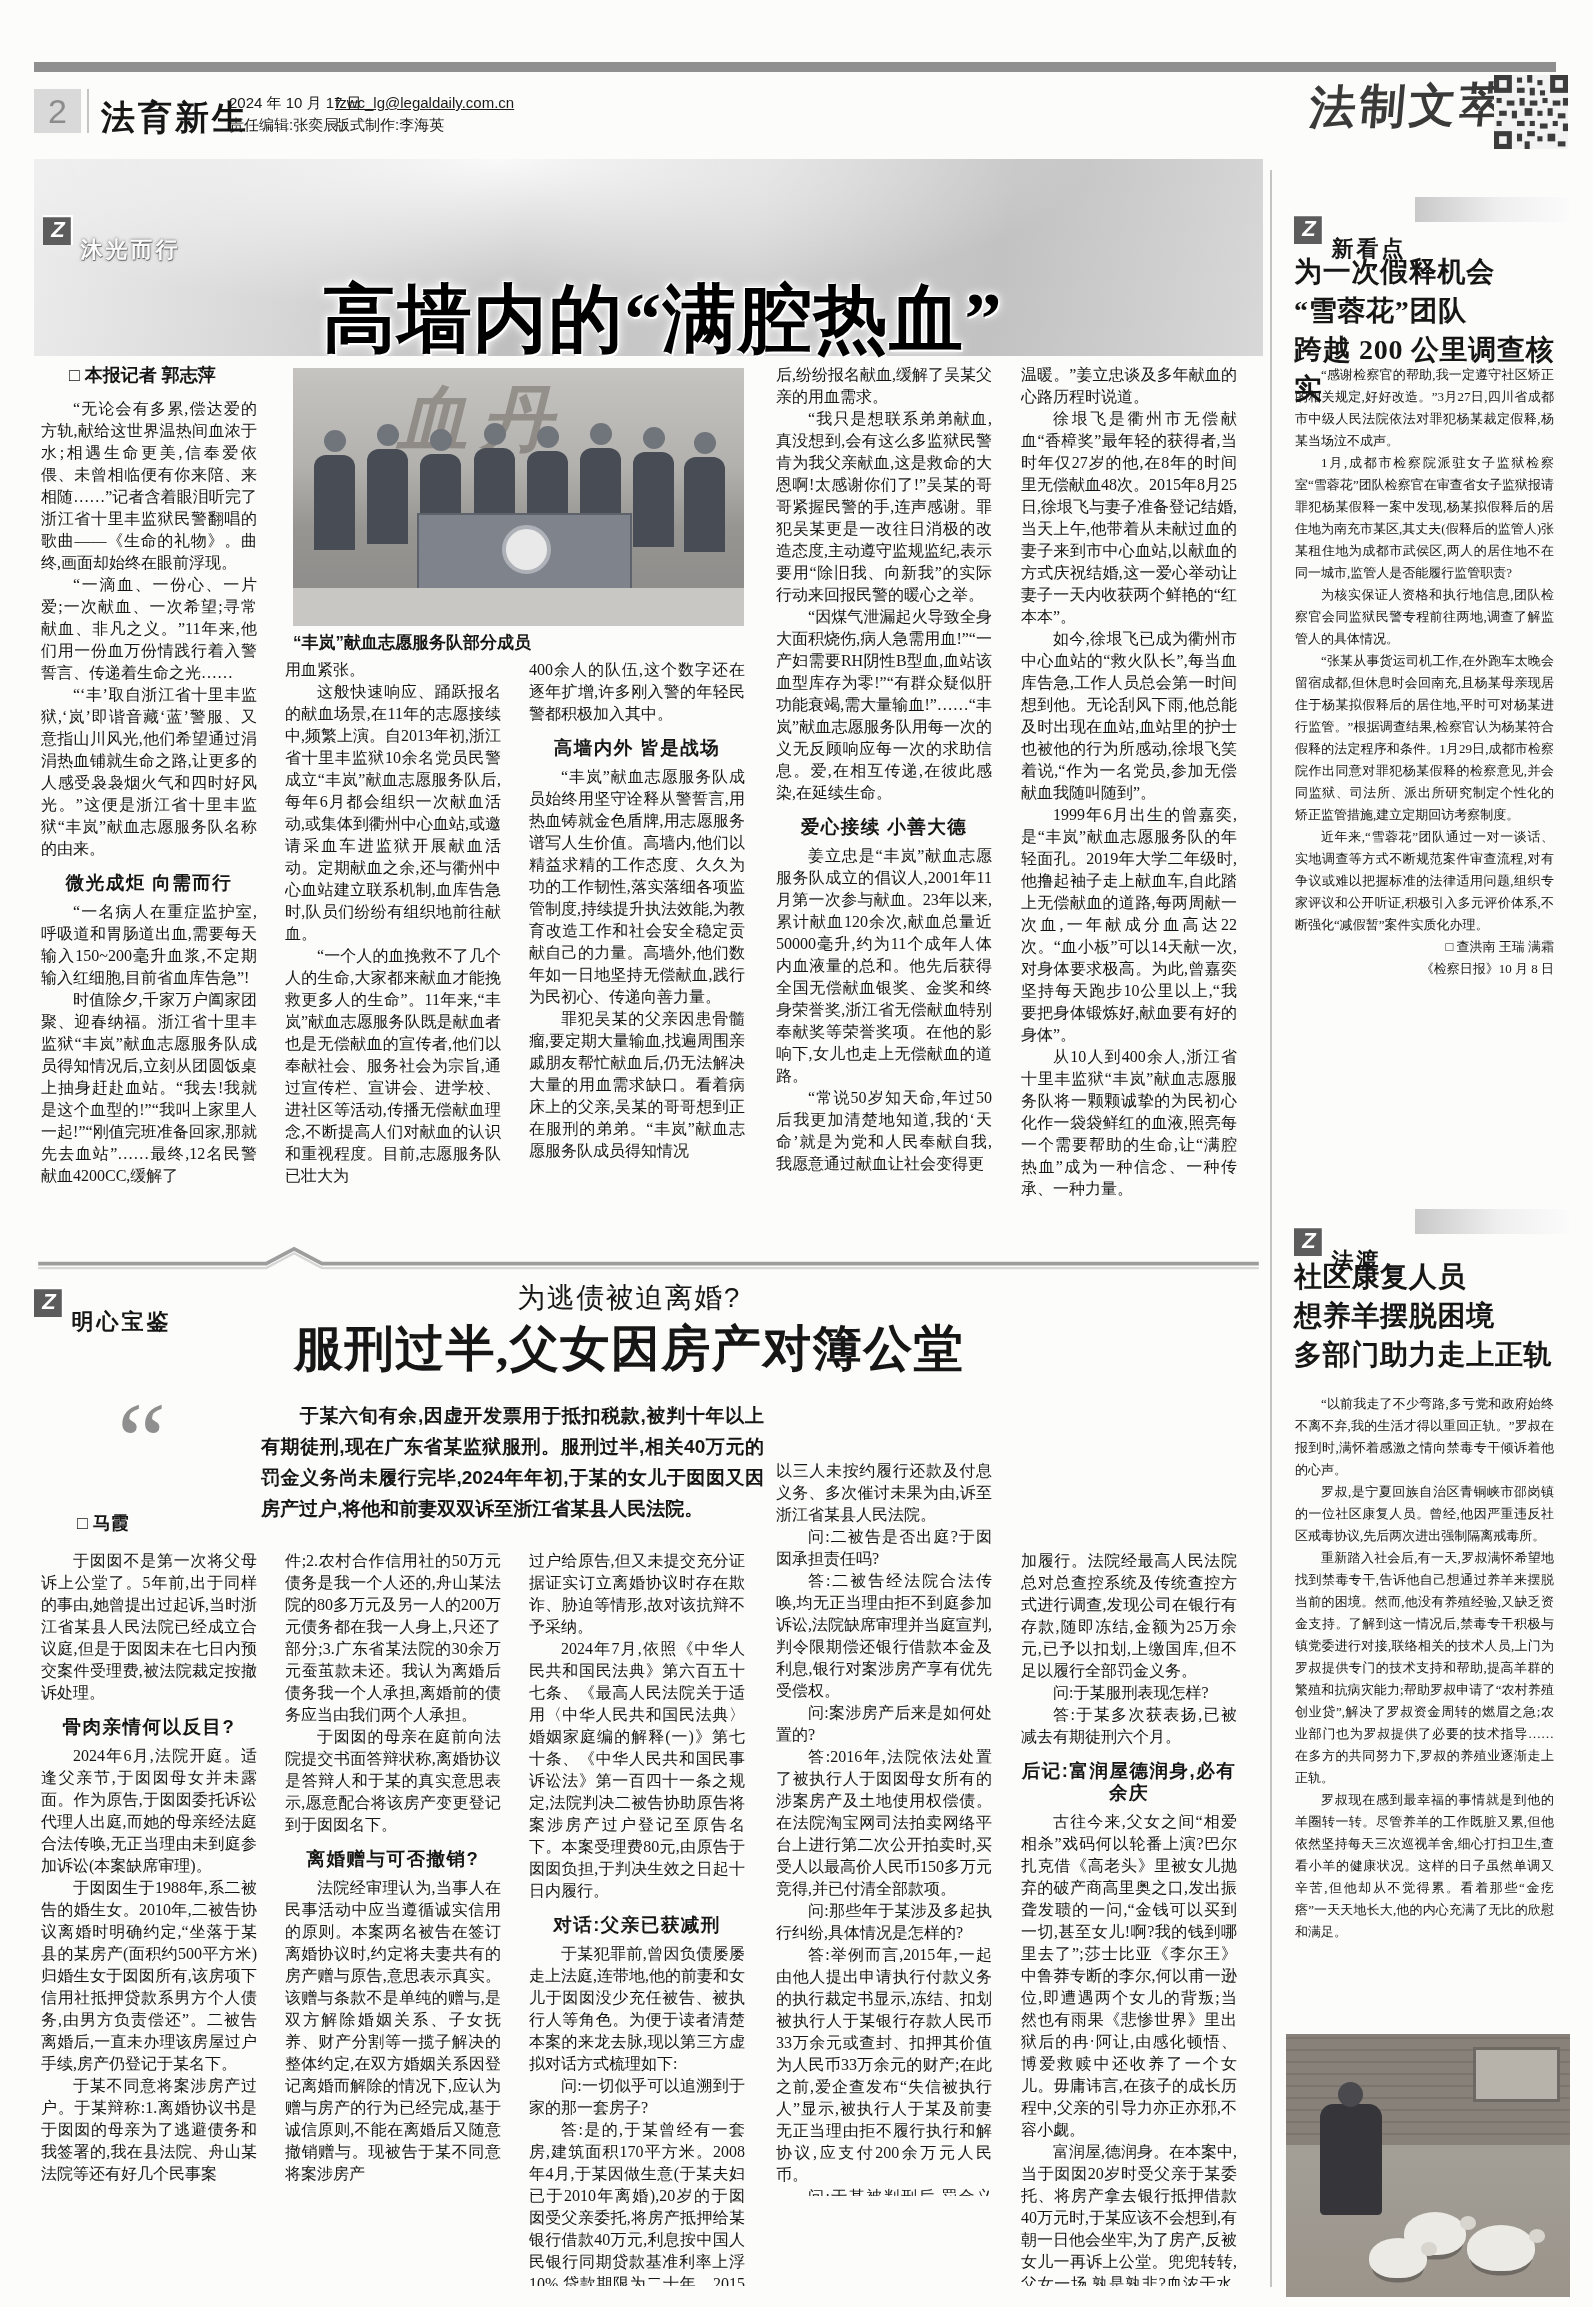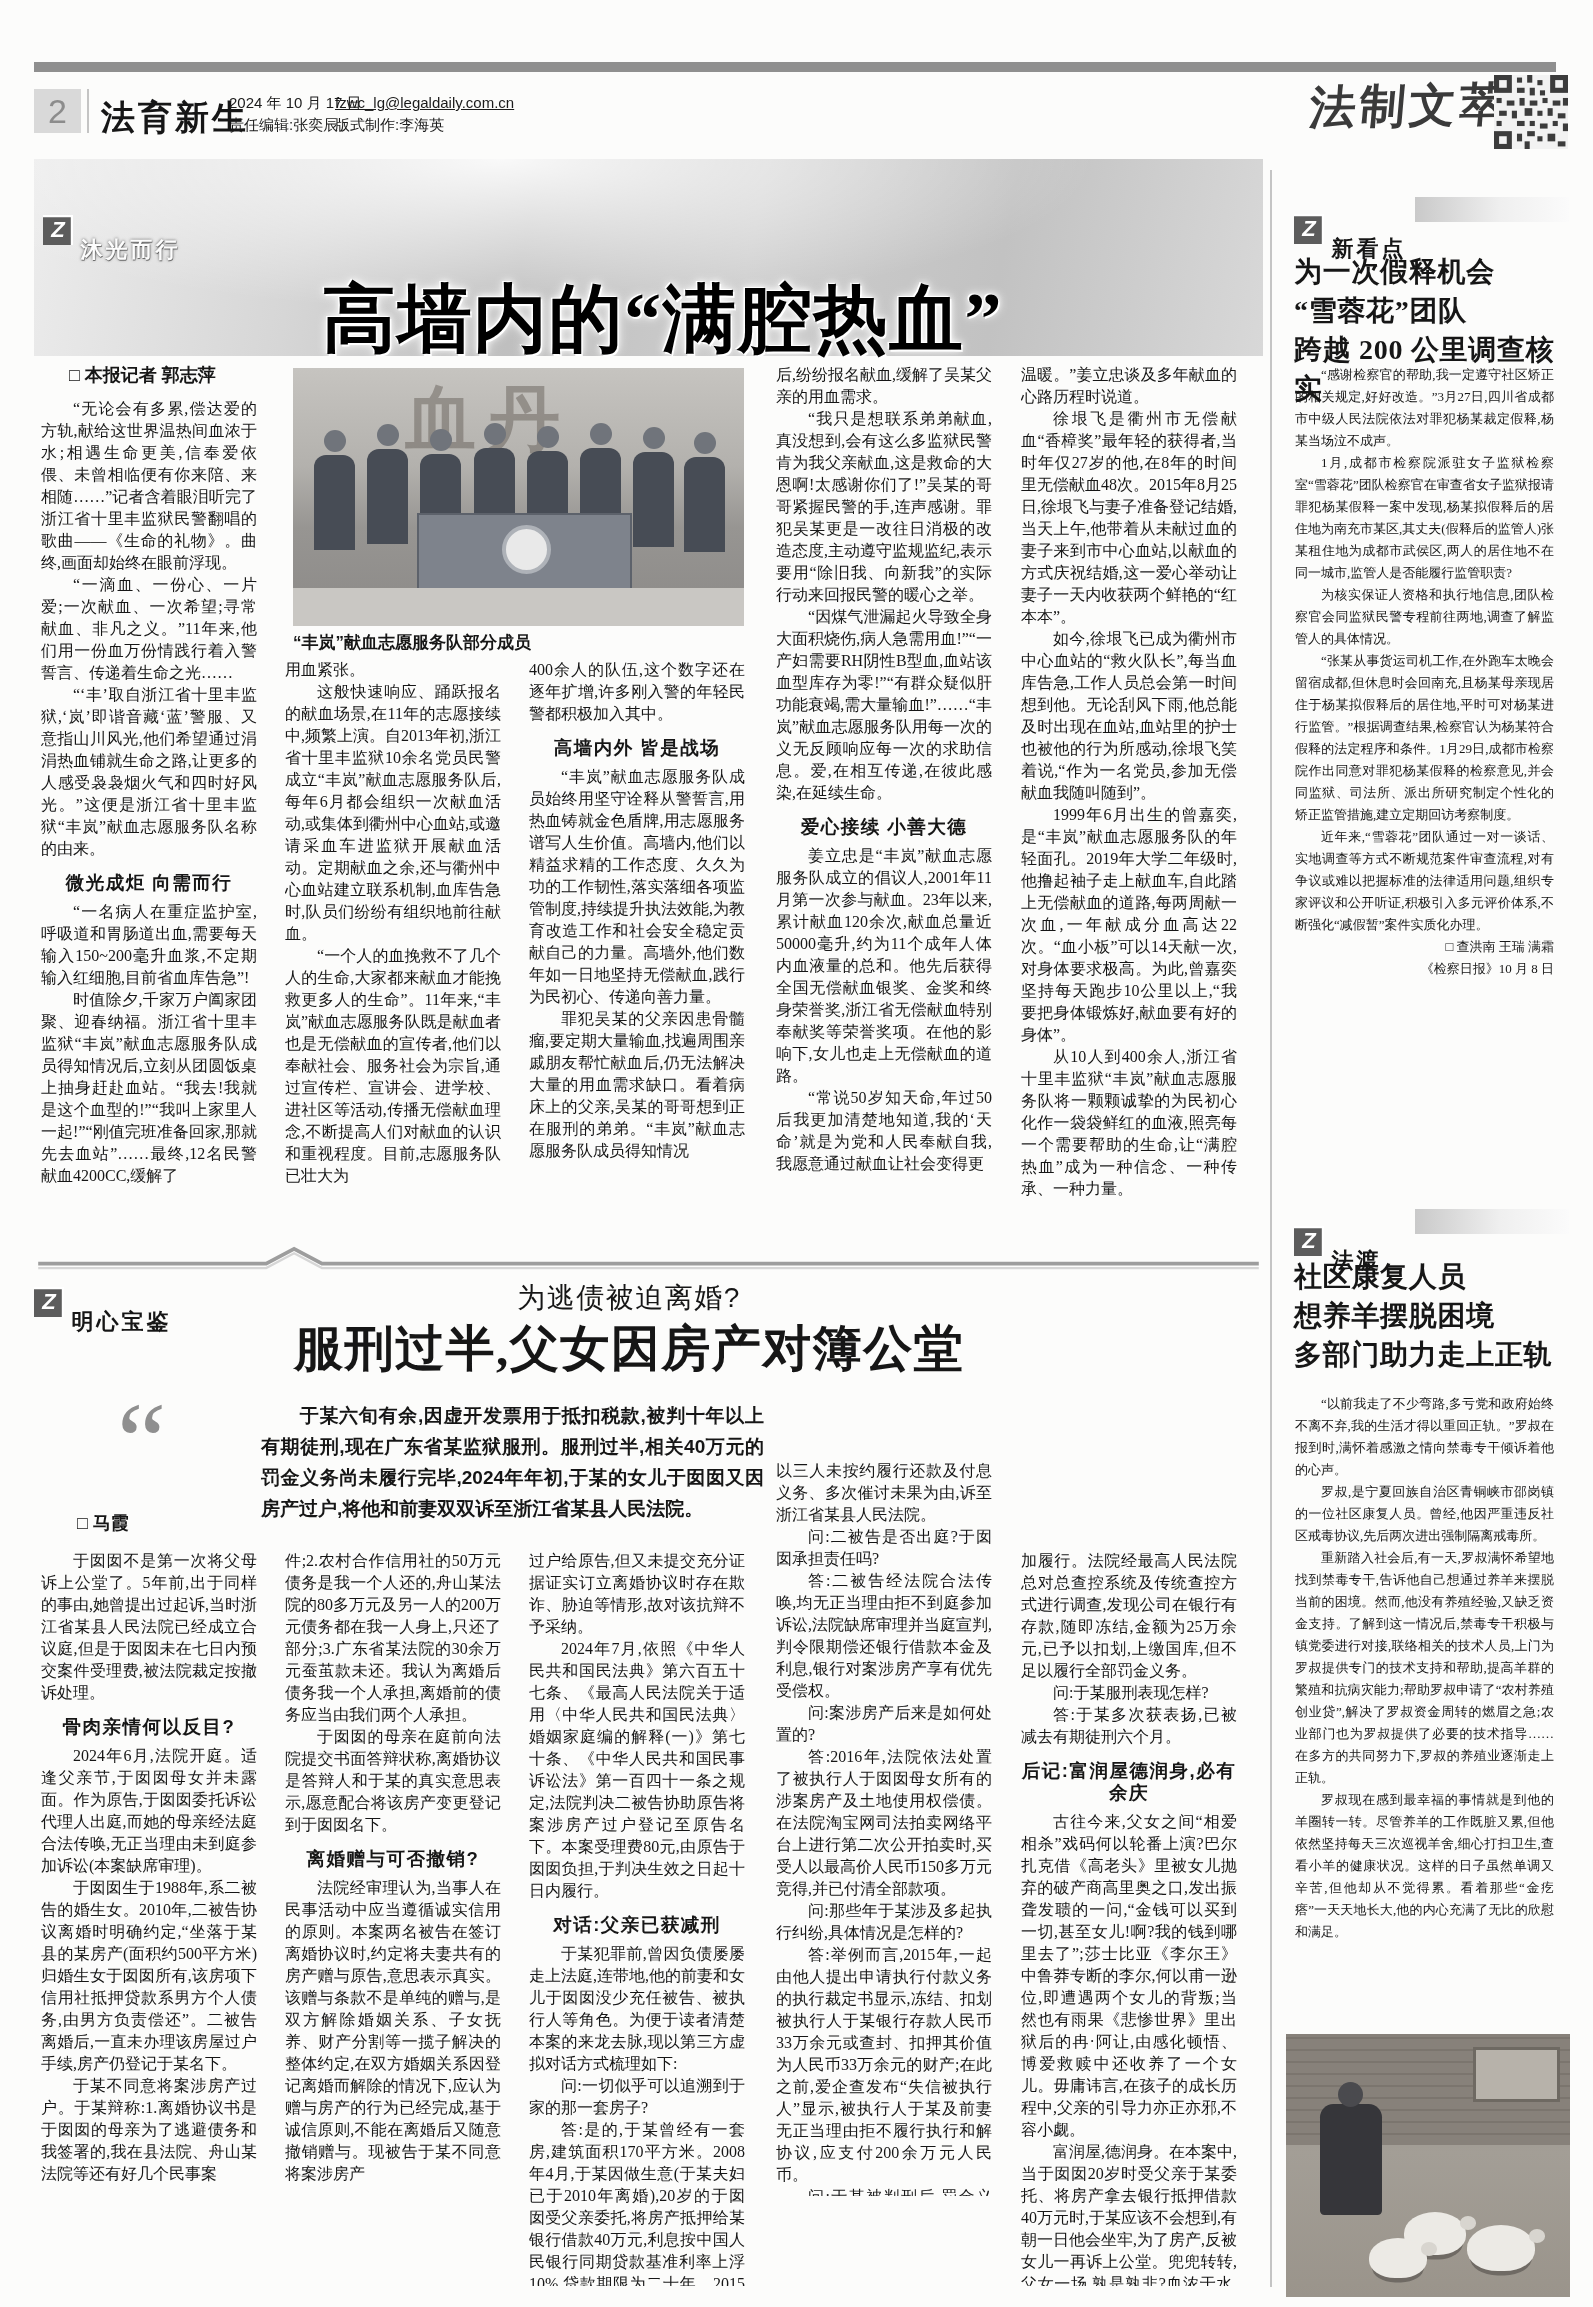--- a/index.html
+++ b/index.html
@@ -131,21 +131,21 @@
 
   <div class="abs banner" style="left:34px;top:159px;width:1229px;height:197px;">
     <div class="ztag abs" style="left:9px;top:36px;">
       <span class="zicon">Z</span>
       <span class="ztxt light">沐光而行</span>
     </div>
     <div class="abs mainhead" style="left:203px;top:71px;width:851px;">高墙内的“满腔热血”</div>
   </div>
 
   <div class="abs photo p-main" style="left:293px;top:368px;width:451px;height:258px;">
-    <div class="abs walltext" style="left:112px;top:4.4px;">血丹</div>
+    <div class="abs walltext" style="left:104px;top:4.4px;font-style:italic;">血丹</div>
     <div class="fig" style="left:21px;top:87px;"></div>
     <div class="fig" style="left:74px;top:81px;"></div>
     <div class="fig" style="left:127px;top:86px;"></div>
     <div class="fig" style="left:181px;top:80px;"></div>
     <div class="fig" style="left:234px;top:83px;"></div>
     <div class="fig" style="left:287px;top:80px;"></div>
     <div class="fig" style="left:340px;top:84px;"></div>
     <div class="fig" style="left:391px;top:89px;"></div>
     <div class="flag" style="left:124px;top:145px;width:211px;height:74px;">
       <div class="emblem" style="left:83px;top:10.4px;width:41px;height:41px;"></div>

